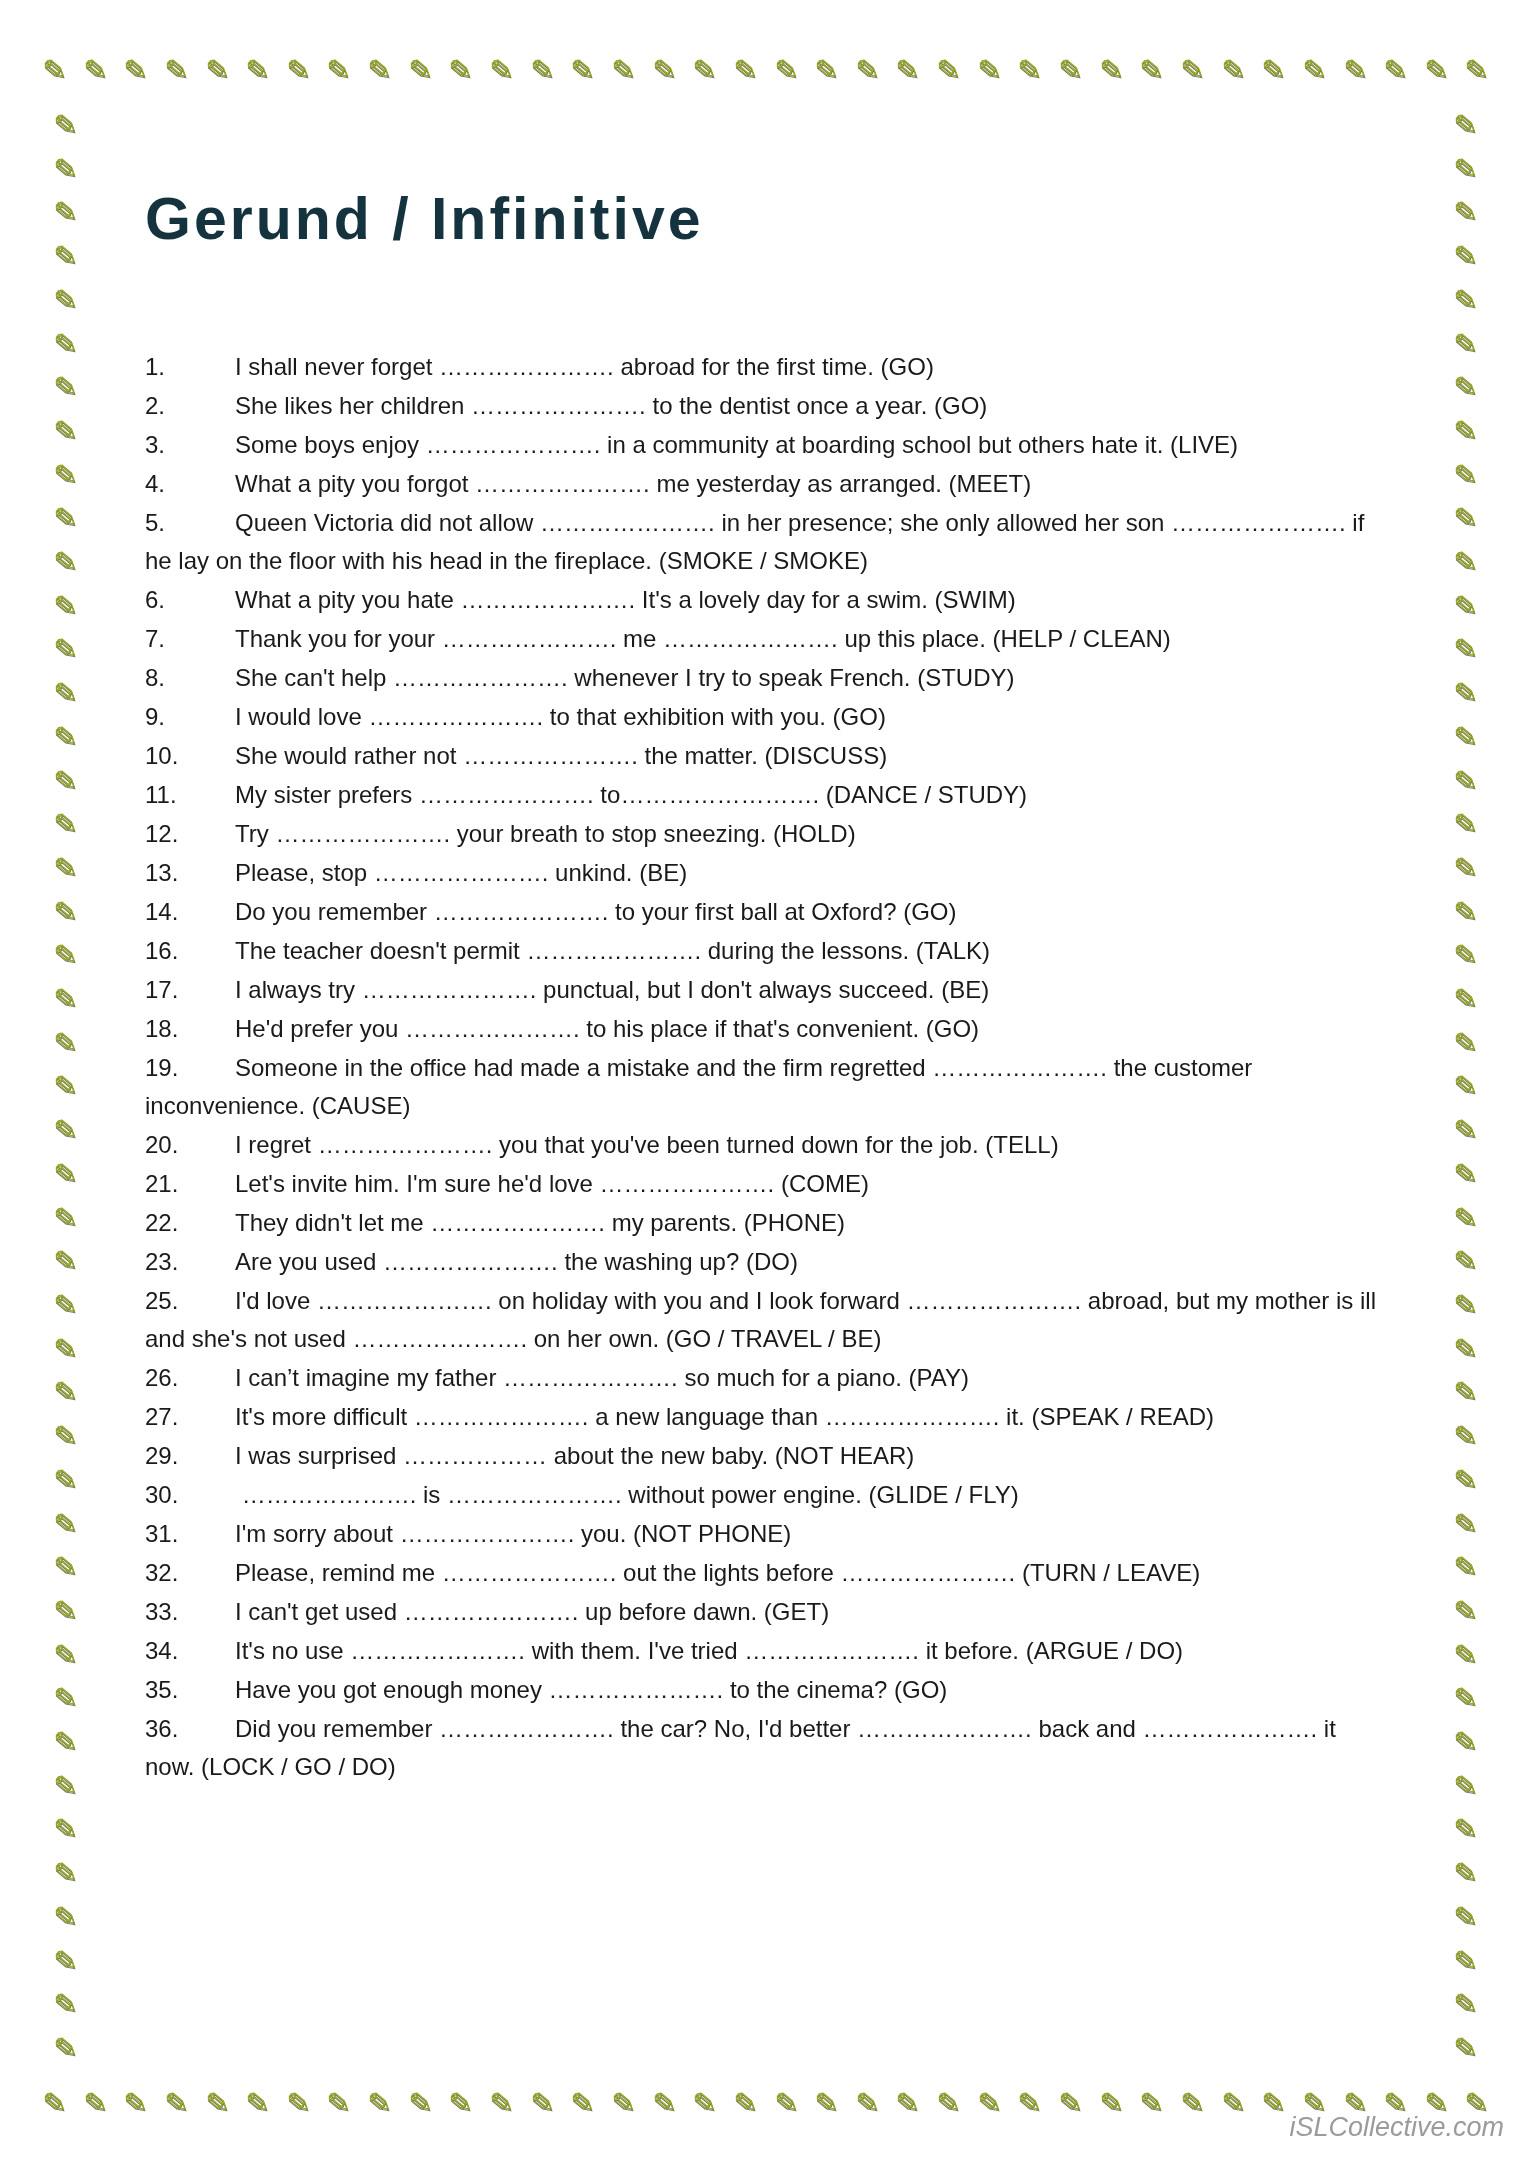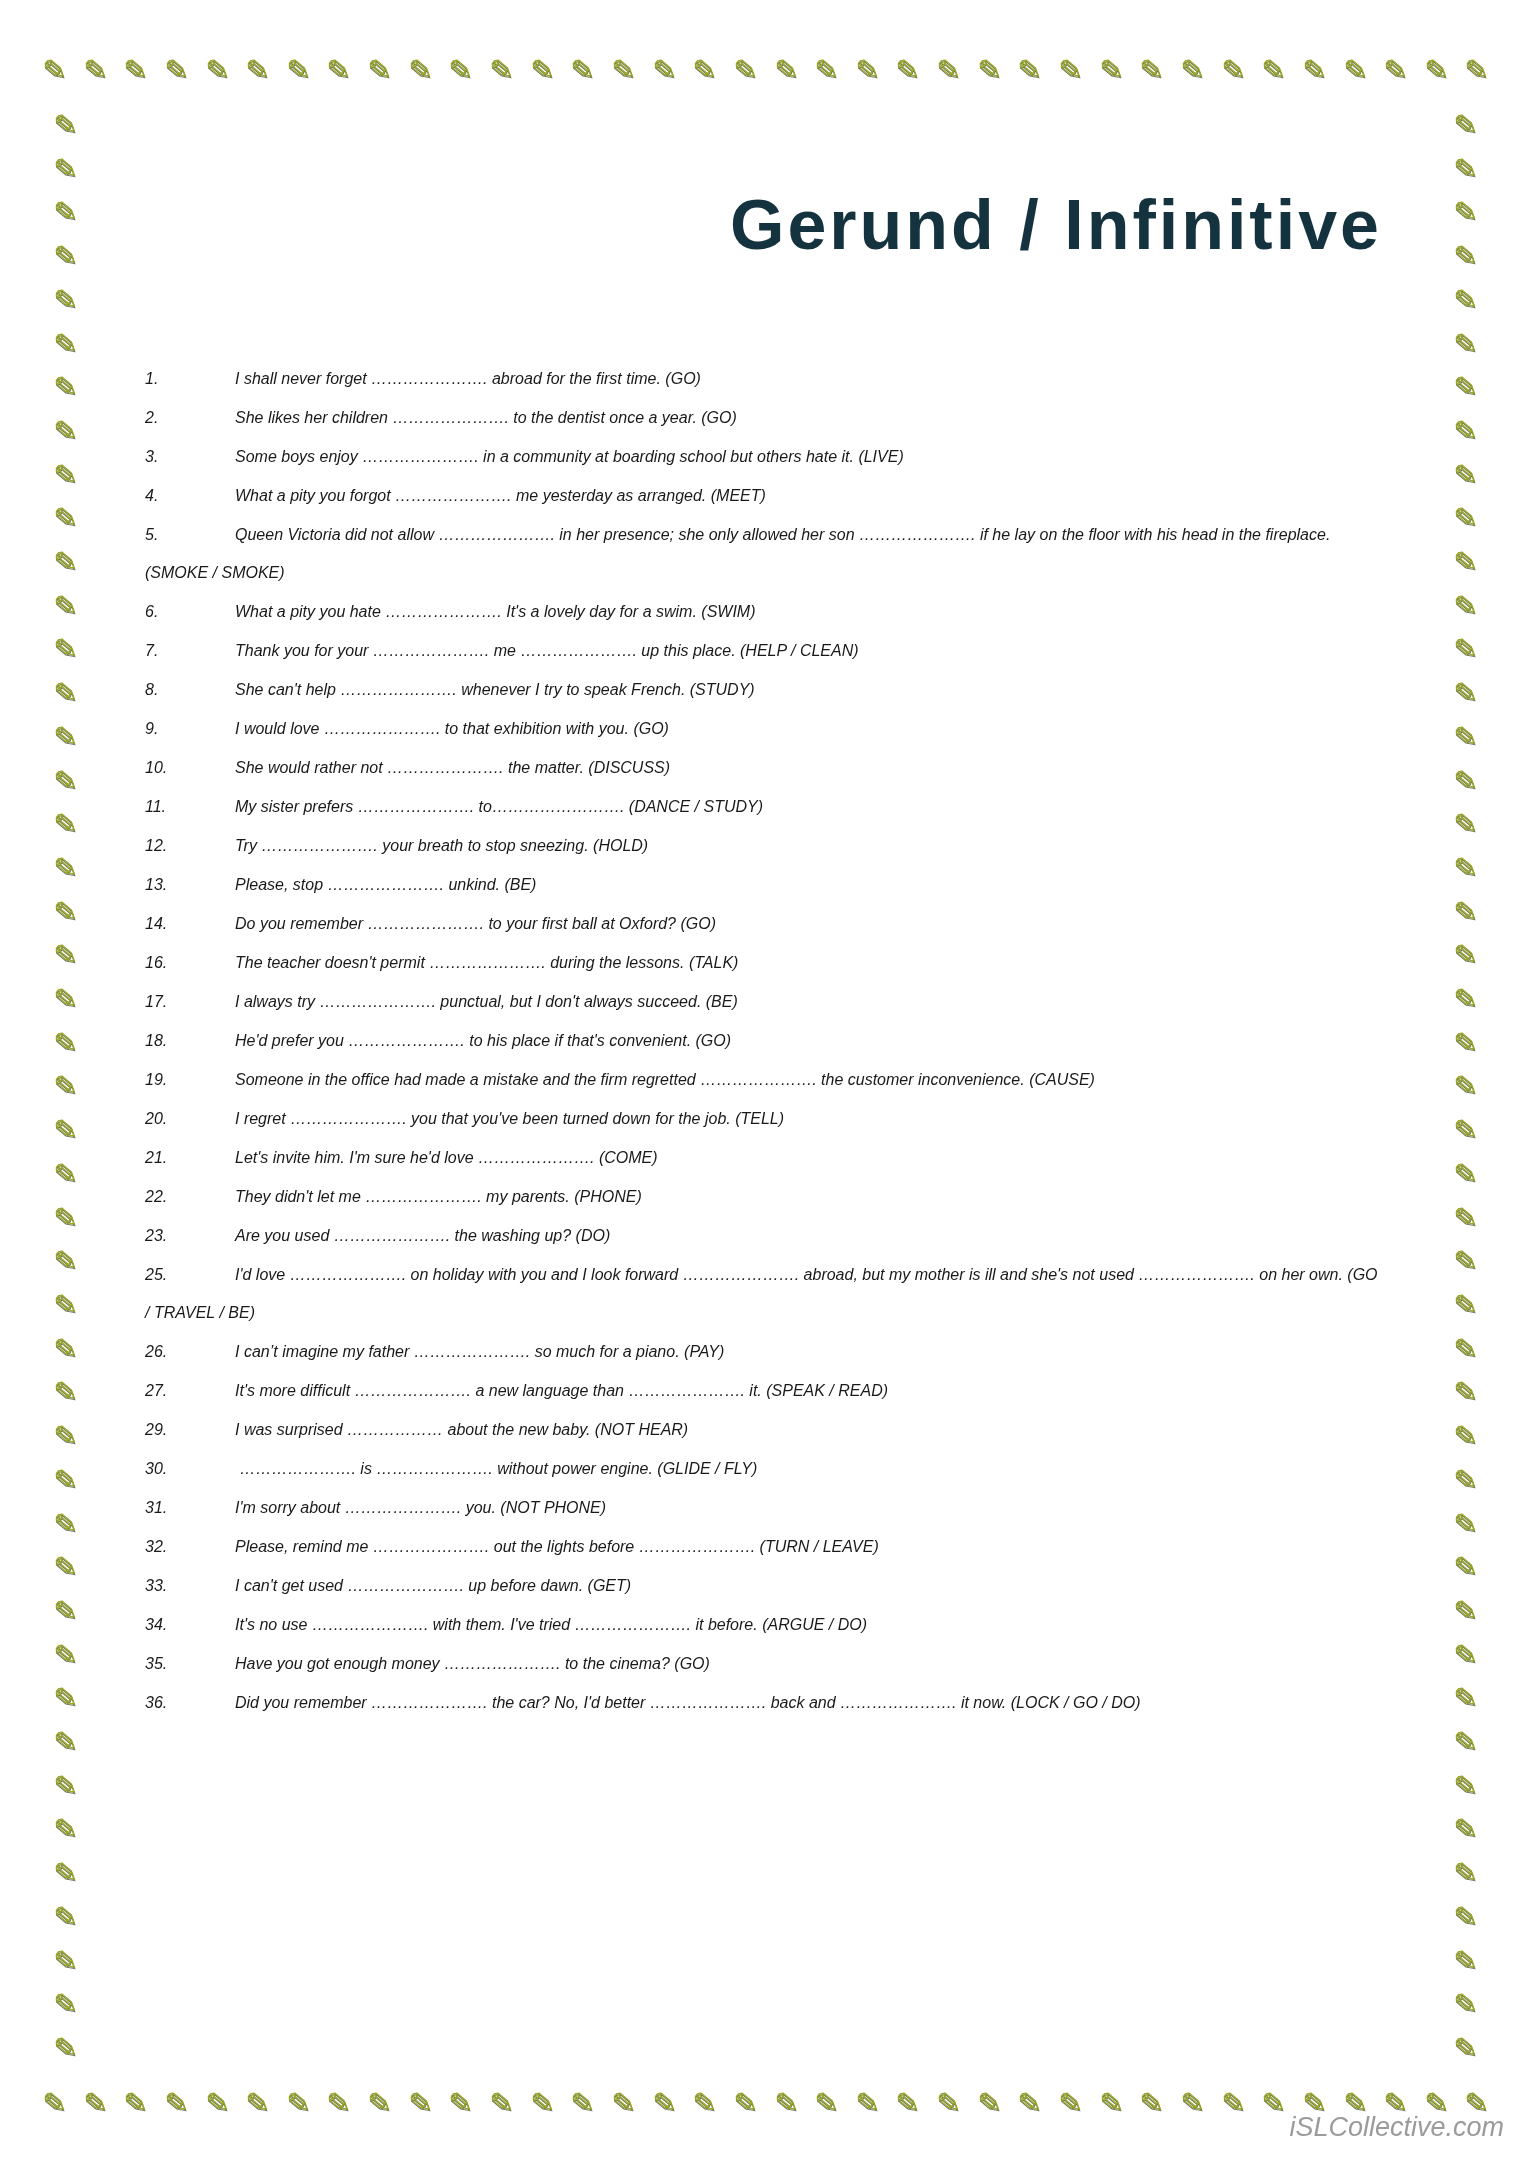--- a/index.html
+++ b/index.html
@@ -52,32 +52,31 @@
 
   .content {
     position: absolute;
     left: 145px;
     right: 150px;
     top: 0;
   }
   h1.title {
     margin-top: 185px;
     margin-bottom: 95px;
-    text-align: right;
-    font-size: 70px;
+    text-align: left;
+    font-size: 59px;
     font-weight: 800;
     letter-spacing: 3px;
     color: #14333e;
   }
   .list { }
   .item {
-    font-size: 16px;
+    font-size: 24px;
     line-height: 38px;
     margin-bottom: 1px;
-    font-style: italic;
   }
   .item .num {
     display: inline-block;
     width: 90px;
     vertical-align: top;
   }
   .item .txt { }
   .footer {
     position: absolute;
     right: 28px;

